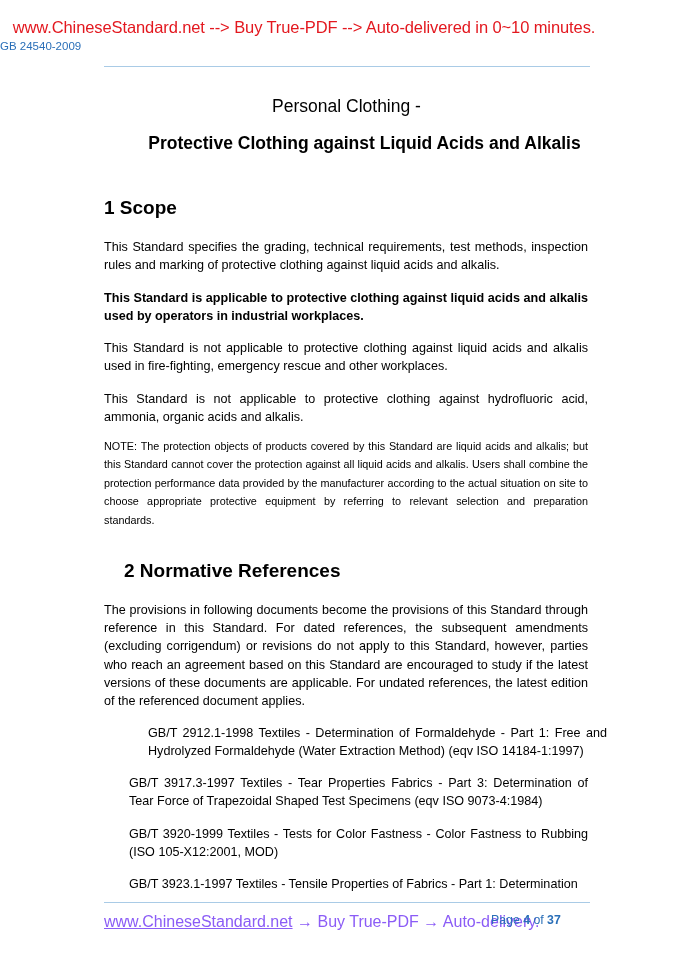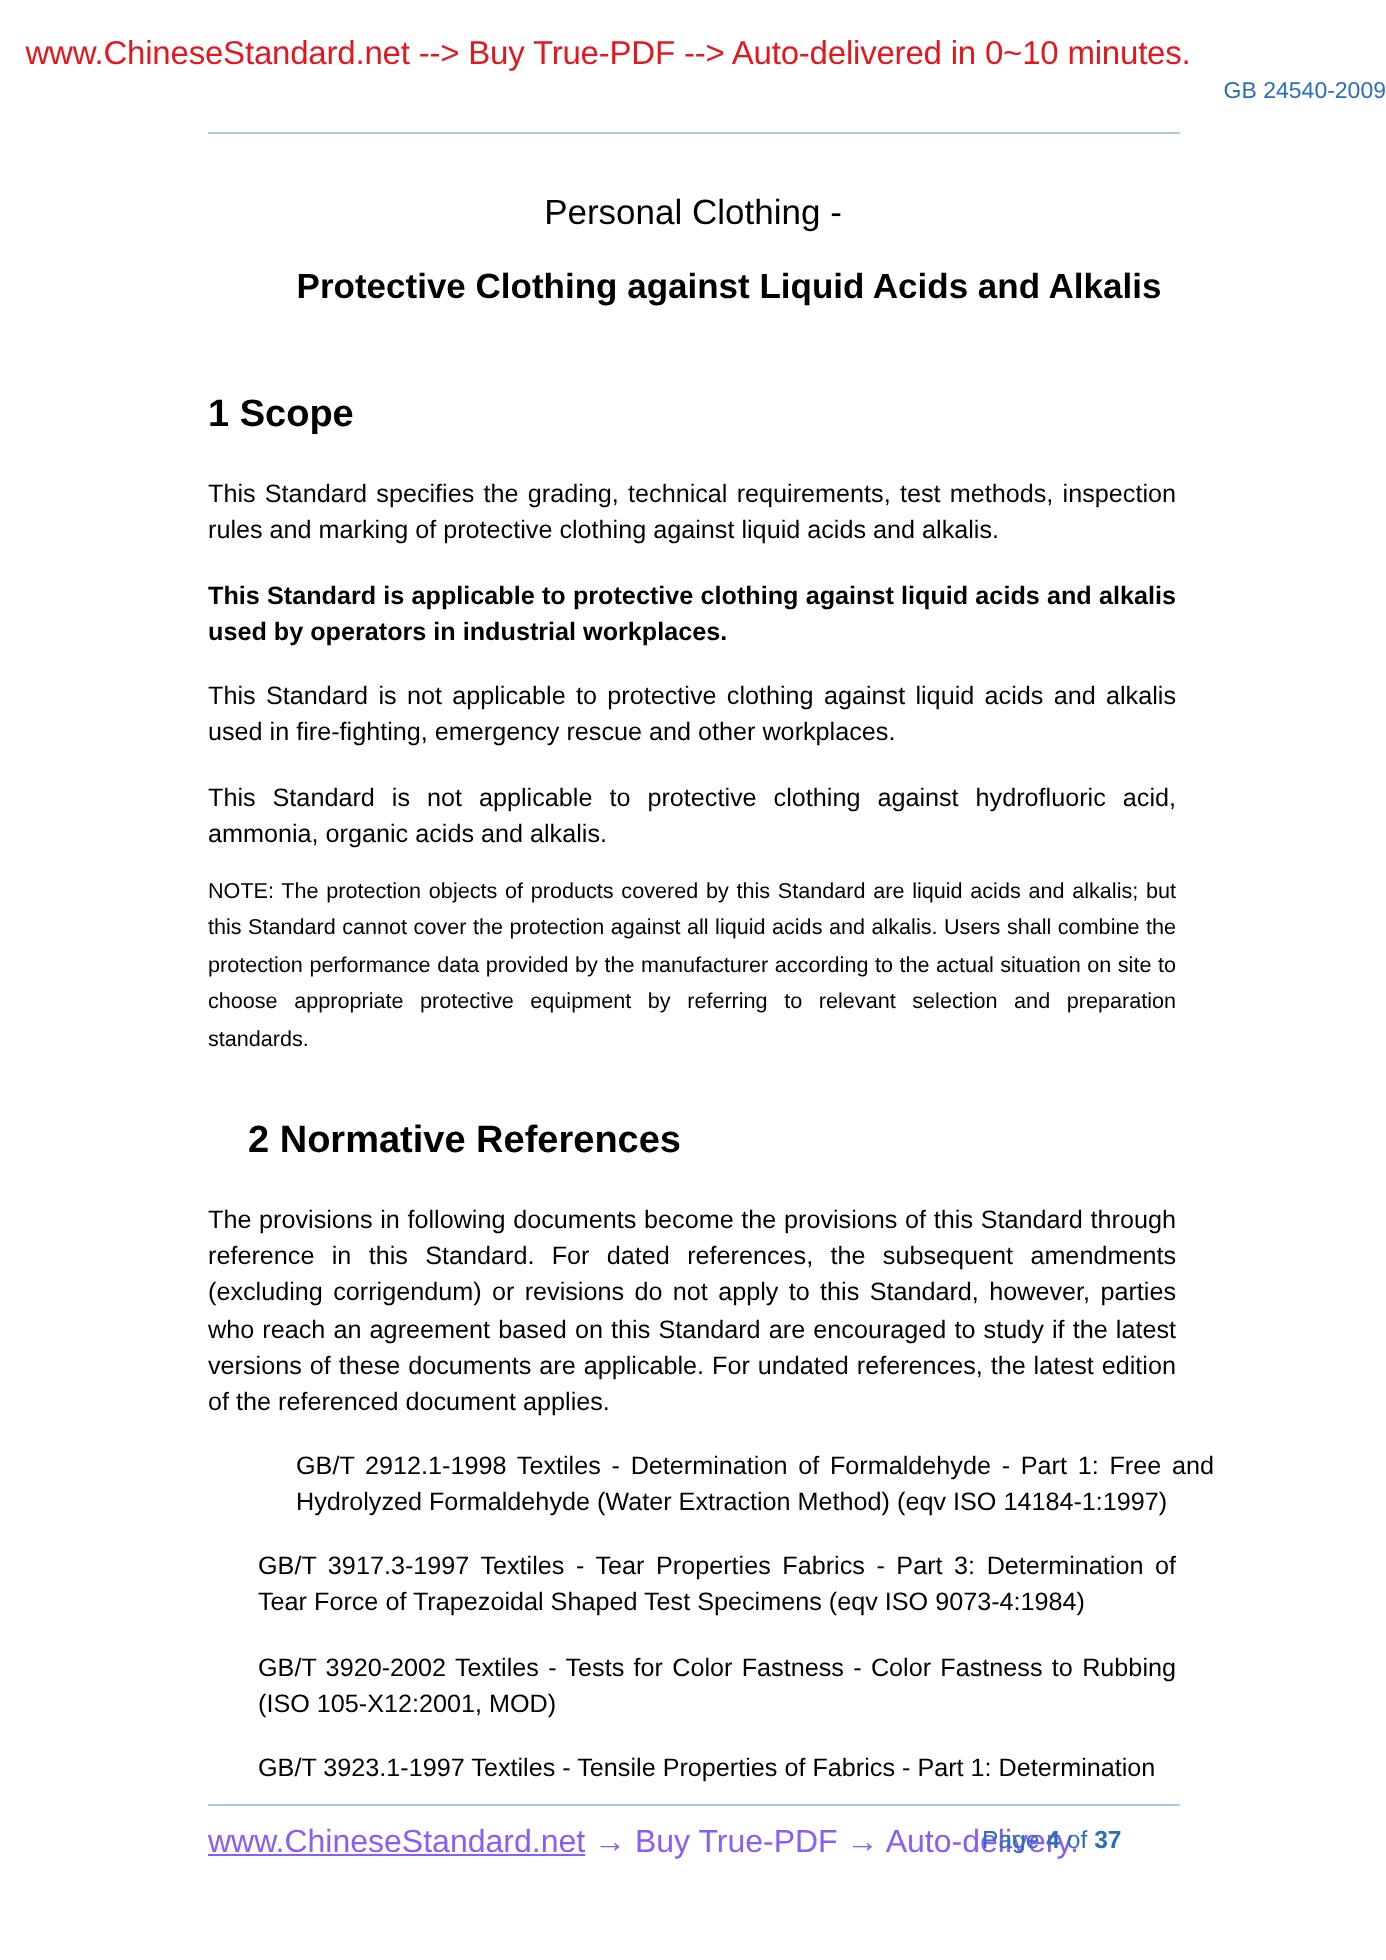--- a/index.html
+++ b/index.html
@@ -1,20 +1,20 @@
 <!DOCTYPE html>
 <html><head>
 <meta charset="utf-8">
 <style>
   html, body { margin: 0; padding: 0; background: #ffffff; }
   body { width: 693px; height: 980px; position: relative; overflow: hidden;
          font-family: "Liberation Sans", sans-serif; color: #000; }
   .banner { position: absolute; top: 18px; left: 0; width: 608px; text-align: center;
             color: #e3181f; font-size: 16.5px; letter-spacing: -0.1px; }
-  .std-code { position: absolute; top: 40px; left: 0; width: 693px; text-align: right;
+  .std-code { position: absolute; top: 40px; left: 0; width: 693px; text-align: left;
               color: #2a6fb8; font-size: 11.5px; }
   .hrule-top { position: absolute; top: 66px; left: 104px; width: 486px; height: 1px; background: #a9cbe6; }
   .title1 { position: absolute; top: 96px; left: 0; width: 693px; text-align: center;
             font-weight: normal; font-size: 17.5px; }
   .title2 { position: absolute; top: 133px; left: 0; width: 693px; text-align: center;
             font-weight: bold; font-size: 17.5px; padding-left: 18px; }
   .h1 { position: absolute; left: 104px; font-weight: bold; font-size: 19px; }
   .para { position: absolute; left: 104px; width: 484px; font-size: 12.6px; line-height: 18.2px;
           text-align: justify; text-align-last: left; }
   .note { position: absolute; left: 104px; width: 484px; font-size: 10.8px; line-height: 18.4px;
@@ -42,21 +42,21 @@
 <div class="para" style="top:289px;font-weight:bold;">This Standard is applicable to protective clothing against liquid acids and alkalis used by operators in industrial workplaces.</div>
 <div class="para" style="top:339px;">This Standard is not applicable to protective clothing against liquid acids and alkalis used in fire-fighting, emergency rescue and other workplaces.</div>
 <div class="para" style="top:390px;">This Standard is not applicable to protective clothing against hydrofluoric acid, ammonia, organic acids and alkalis.</div>
 <div class="note" style="top:437px;">NOTE: The protection objects of products covered by this Standard are liquid acids and alkalis; but this Standard cannot cover the protection against all liquid acids and alkalis. Users shall combine the protection performance data provided by the manufacturer according to the actual situation on site to choose appropriate protective equipment by referring to relevant selection and preparation standards.</div>
 
 <div class="h1" style="top:560px;margin-left:20px;">2 Normative References</div>
 <div class="para" style="top:601px;">The provisions in following documents become the provisions of this Standard through reference in this Standard. For dated references, the subsequent amendments (excluding corrigendum) or revisions do not apply to this Standard, however, parties who reach an agreement based on this Standard are encouraged to study if the latest versions of these documents are applicable. For undated references, the latest edition of the referenced document applies.</div>
 
 <div class="ref" style="top:724px;margin-left:19px;">GB/T 2912.1-1998 Textiles - Determination of Formaldehyde - Part 1: Free and Hydrolyzed Formaldehyde (Water Extraction Method) (eqv ISO 14184-1:1997)</div>
 <div class="ref" style="top:774px;">GB/T 3917.3-1997 Textiles - Tear Properties Fabrics - Part 3: Determination of Tear Force of Trapezoidal Shaped Test Specimens (eqv ISO 9073-4:1984)</div>
-<div class="ref" style="top:825px;">GB/T 3920-2002 Textiles - Tests for Color Fastness - Color Fastness to Rubbing (ISO 105-X12:2001, MOD)</div>
+<div class="ref" style="top:825px;">GB/T 3920-1999 Textiles - Tests for Color Fastness - Color Fastness to Rubbing (ISO 105-X12:2001, MOD)</div>
 <div class="ref" style="top:875px;">GB/T 3923.1-1997 Textiles - Tensile Properties of Fabrics - Part 1: Determination</div>
 
 <div class="hrule-bot"></div>
 <div class="footer-left">
   <span class="link">www.ChineseStandard.net</span>
   <span>→</span>
   <span>Buy True-PDF</span>
   <span>→</span>
   <span>Auto-delivery.</span>
 </div>

